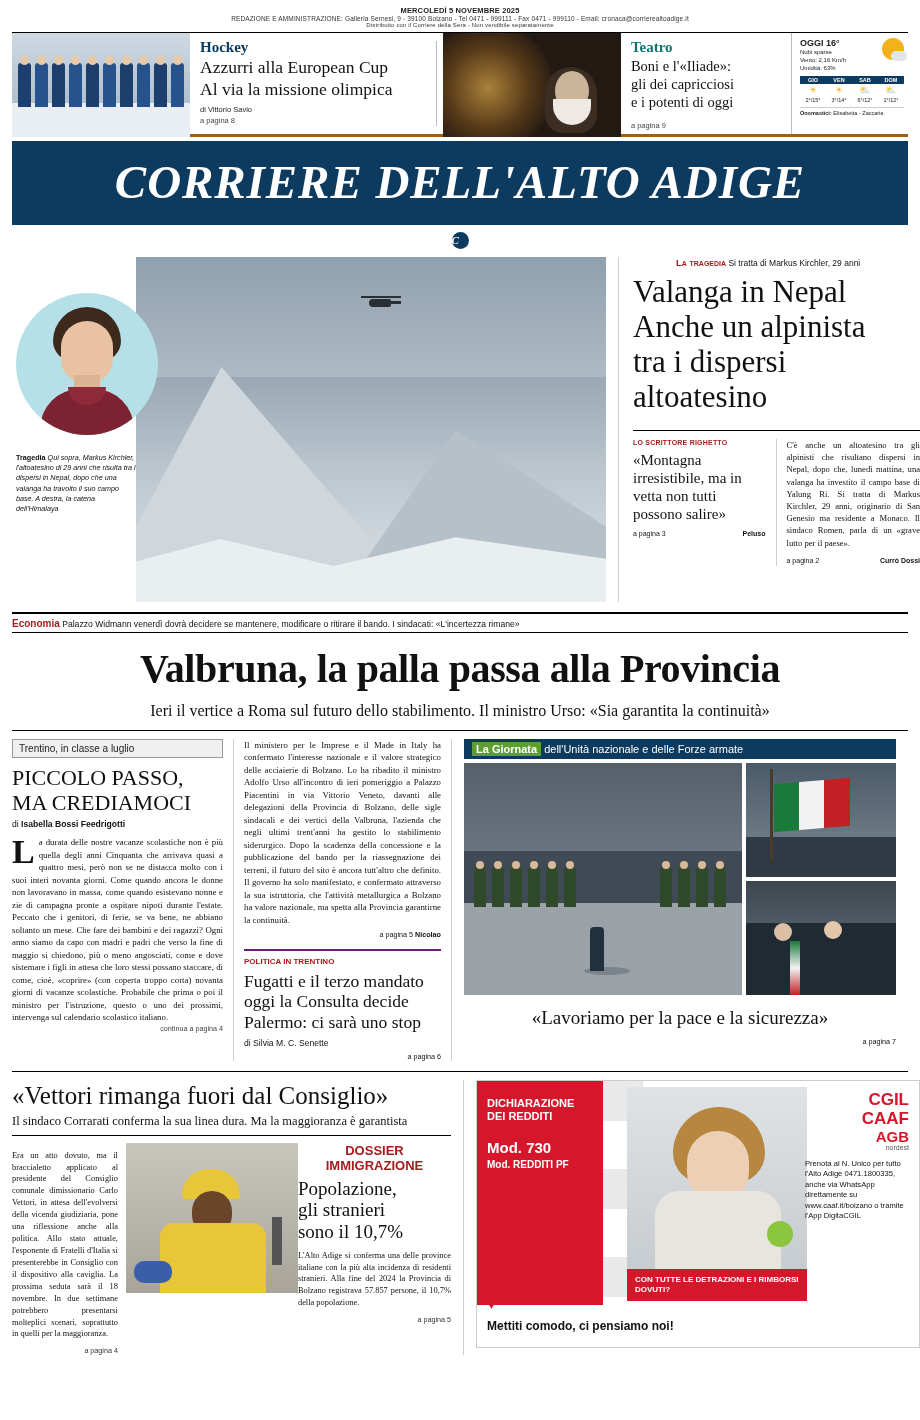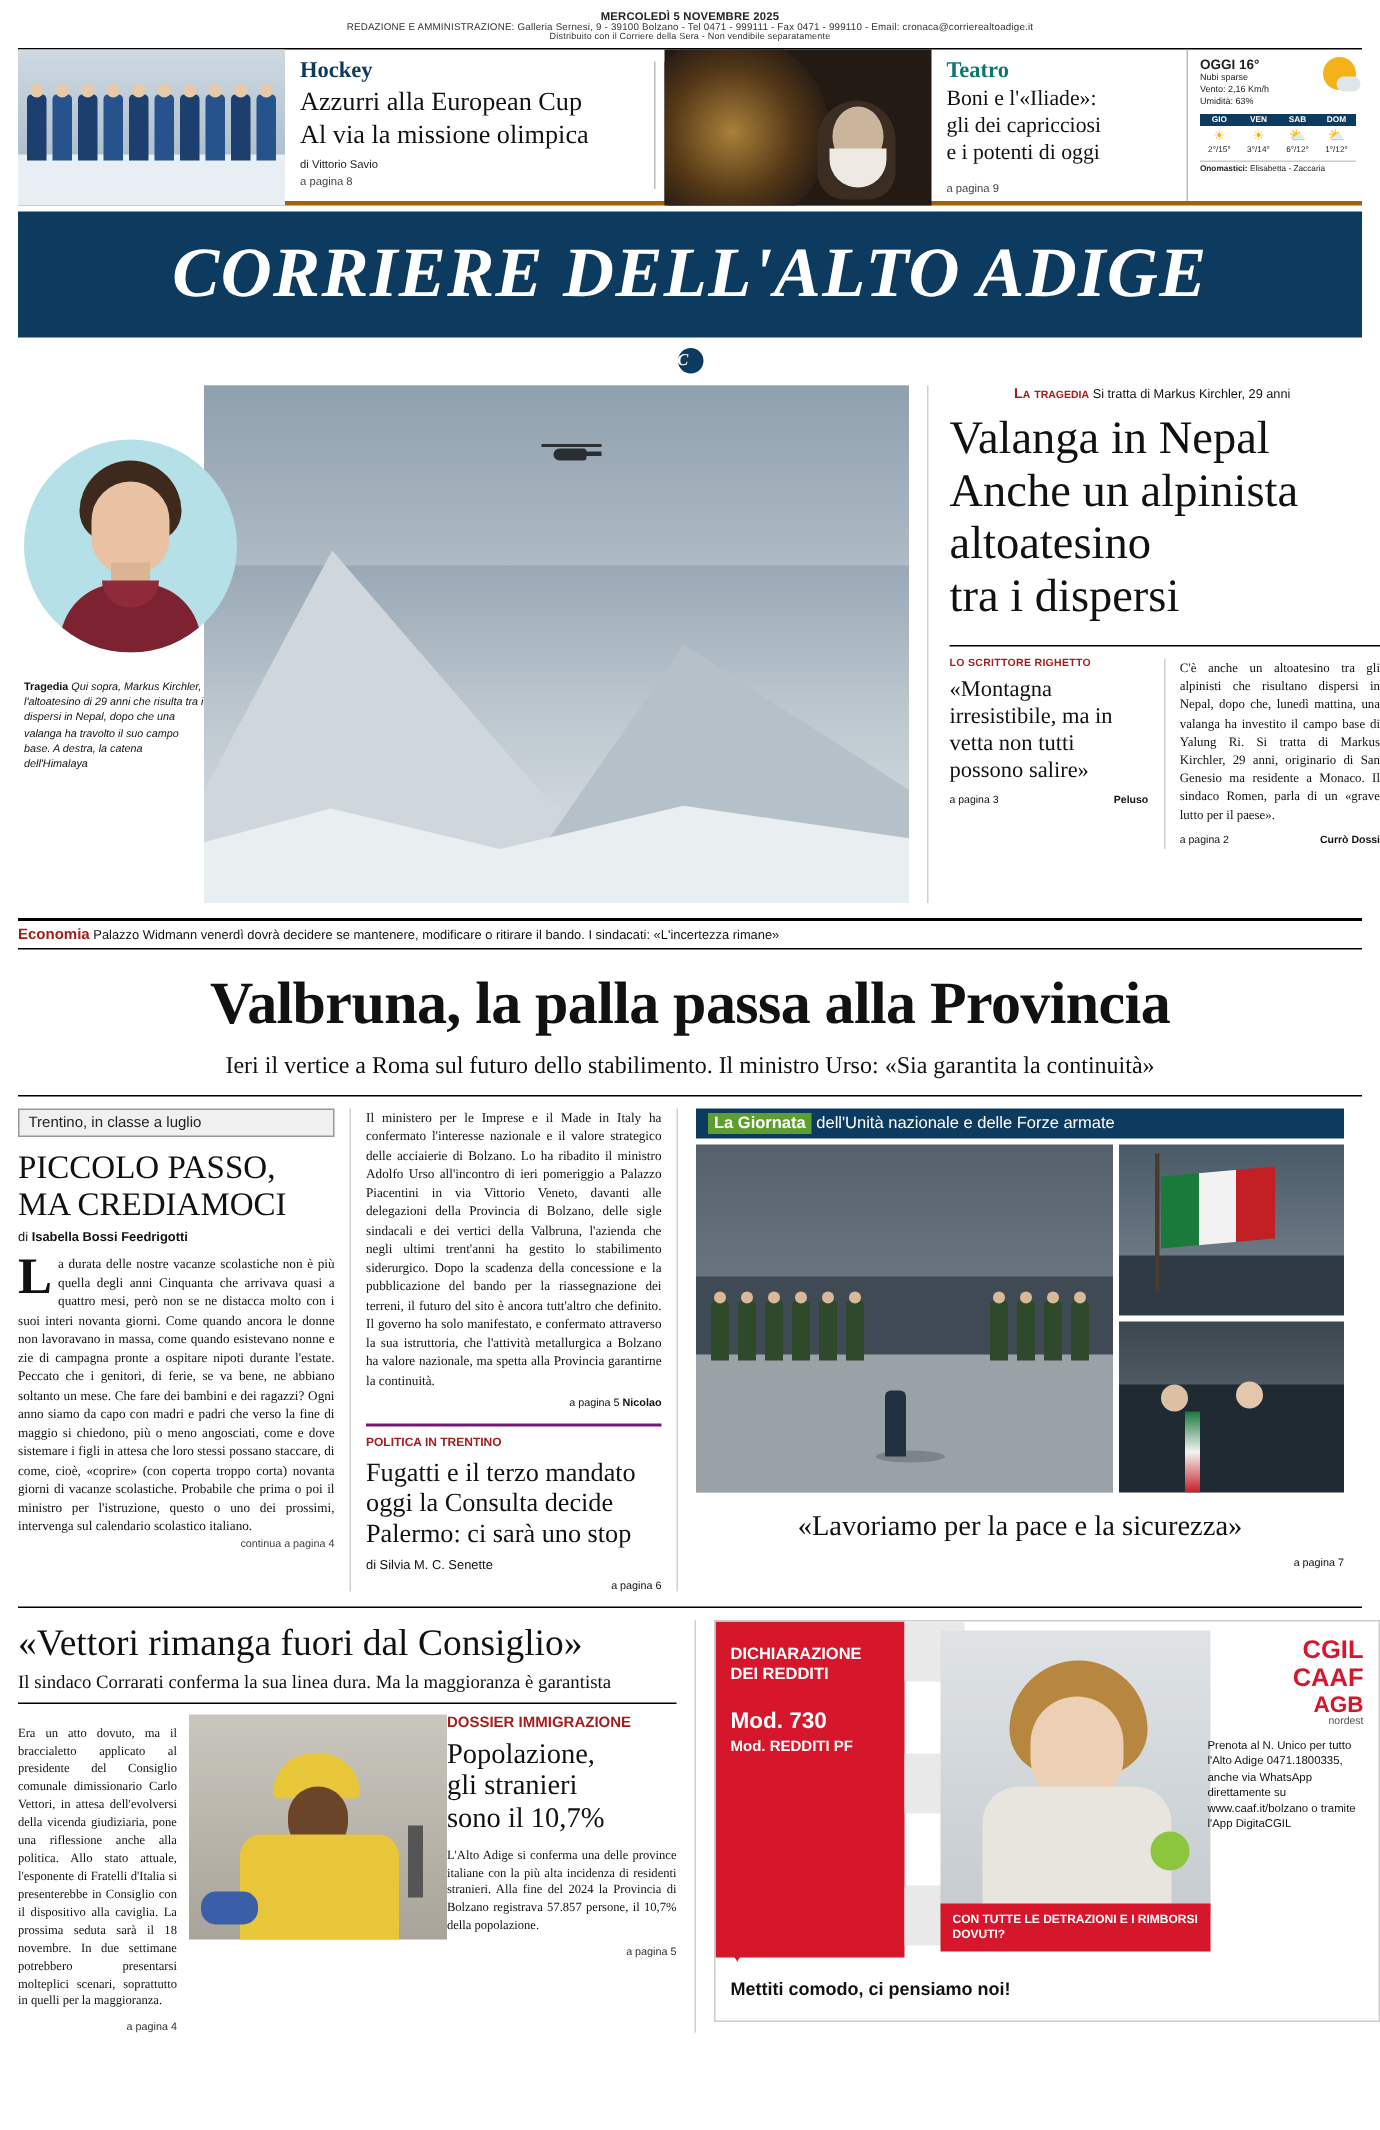--- a/index.html
+++ b/index.html
@@ -195,21 +195,21 @@
   .bgrid { display:flex; margin-top:7px; }
   .bc1 { width:116px; padding-right:8px;}
   .bc2 { width:172px; padding-right:8px;}
   .bc3 { width:156px; }
   .worker { width:172px; height:150px; background:linear-gradient(#c9c6bd,#a8a49a); position:relative; overflow:hidden;}
   .worker .helmet{position:absolute;top:26px;left:56px;width:58px;height:30px;border-radius:29px 29px 4px 4px;background:#e8c63a;}
   .worker .face{position:absolute;top:48px;left:66px;width:40px;height:44px;border-radius:20px;background:#6b4529;}
   .worker .vest{position:absolute;bottom:0;left:34px;width:106px;height:70px;background:#e8c63a;border-radius:14px 14px 0 0;}
   .worker .arm{position:absolute;bottom:10px;left:8px;width:38px;height:22px;background:#3a5fa8;border-radius:10px;}
   .worker .tool{position:absolute;bottom:28px;right:16px;width:10px;height:48px;background:#555;}
-  .dossier { font-family:"Liberation Sans",sans-serif; font-size:10px; color:#a51c1c; font-weight:bold;}
+  .dossier { font-family:"Liberation Sans",sans-serif; font-size:13px; color:#a51c1c; font-weight:bold;text-align:center;}
   .bc3 h3 { font-family:"Liberation Serif",serif; font-weight:normal; font-size:19px; line-height:1.14; margin:5px 0 6px 0;}
   .tiny-ref { font-family:"Liberation Sans",sans-serif; font-size:7.2px; color:#333; }
 
   
   .ad { width:444px; height:268px; border:1px solid #ccc; position:relative; overflow:hidden; background:#fff; }
   .ad .leftpanel{position:absolute;left:0;top:0;width:126px;height:224px;background:#d6172b;color:#fff;
      font-family:"Liberation Sans",sans-serif;padding:16px 10px;}
   .ad .leftpanel .t1{font-size:11px;font-weight:bold;line-height:1.2;}
   .ad .leftpanel .t2{font-size:15px;font-weight:bold;margin-top:16px;}
   .ad .leftpanel .t3{font-size:10px;font-weight:bold;margin-top:3px;}
@@ -357,22 +357,22 @@
     </div>
 
     <div class="lead-right">
       <div class="kicker-line">
         <span class="red">La tragedia</span>
         <span>Si tratta di Markus Kirchler, 29 anni</span>
       </div>
       <div class="lead-title">
         <div>Valanga in Nepal</div>
         <div>Anche un alpinista</div>
+        <div>tra i dispersi</div>
         <div>altoatesino</div>
-        <div>tra i dispersi</div>
       </div>
 
       <div class="lead-sub">
         <div class="colA">
           <div class="scritt">LO SCRITTORE RIGHETTO</div>
           <div class="quote-sm">«Montagna irresistibile, ma in vetta non tutti possono salire»</div>
           <div class="pagerefs">
             <span>a pagina 3</span>
             <b>Peluso</b>
           </div>

